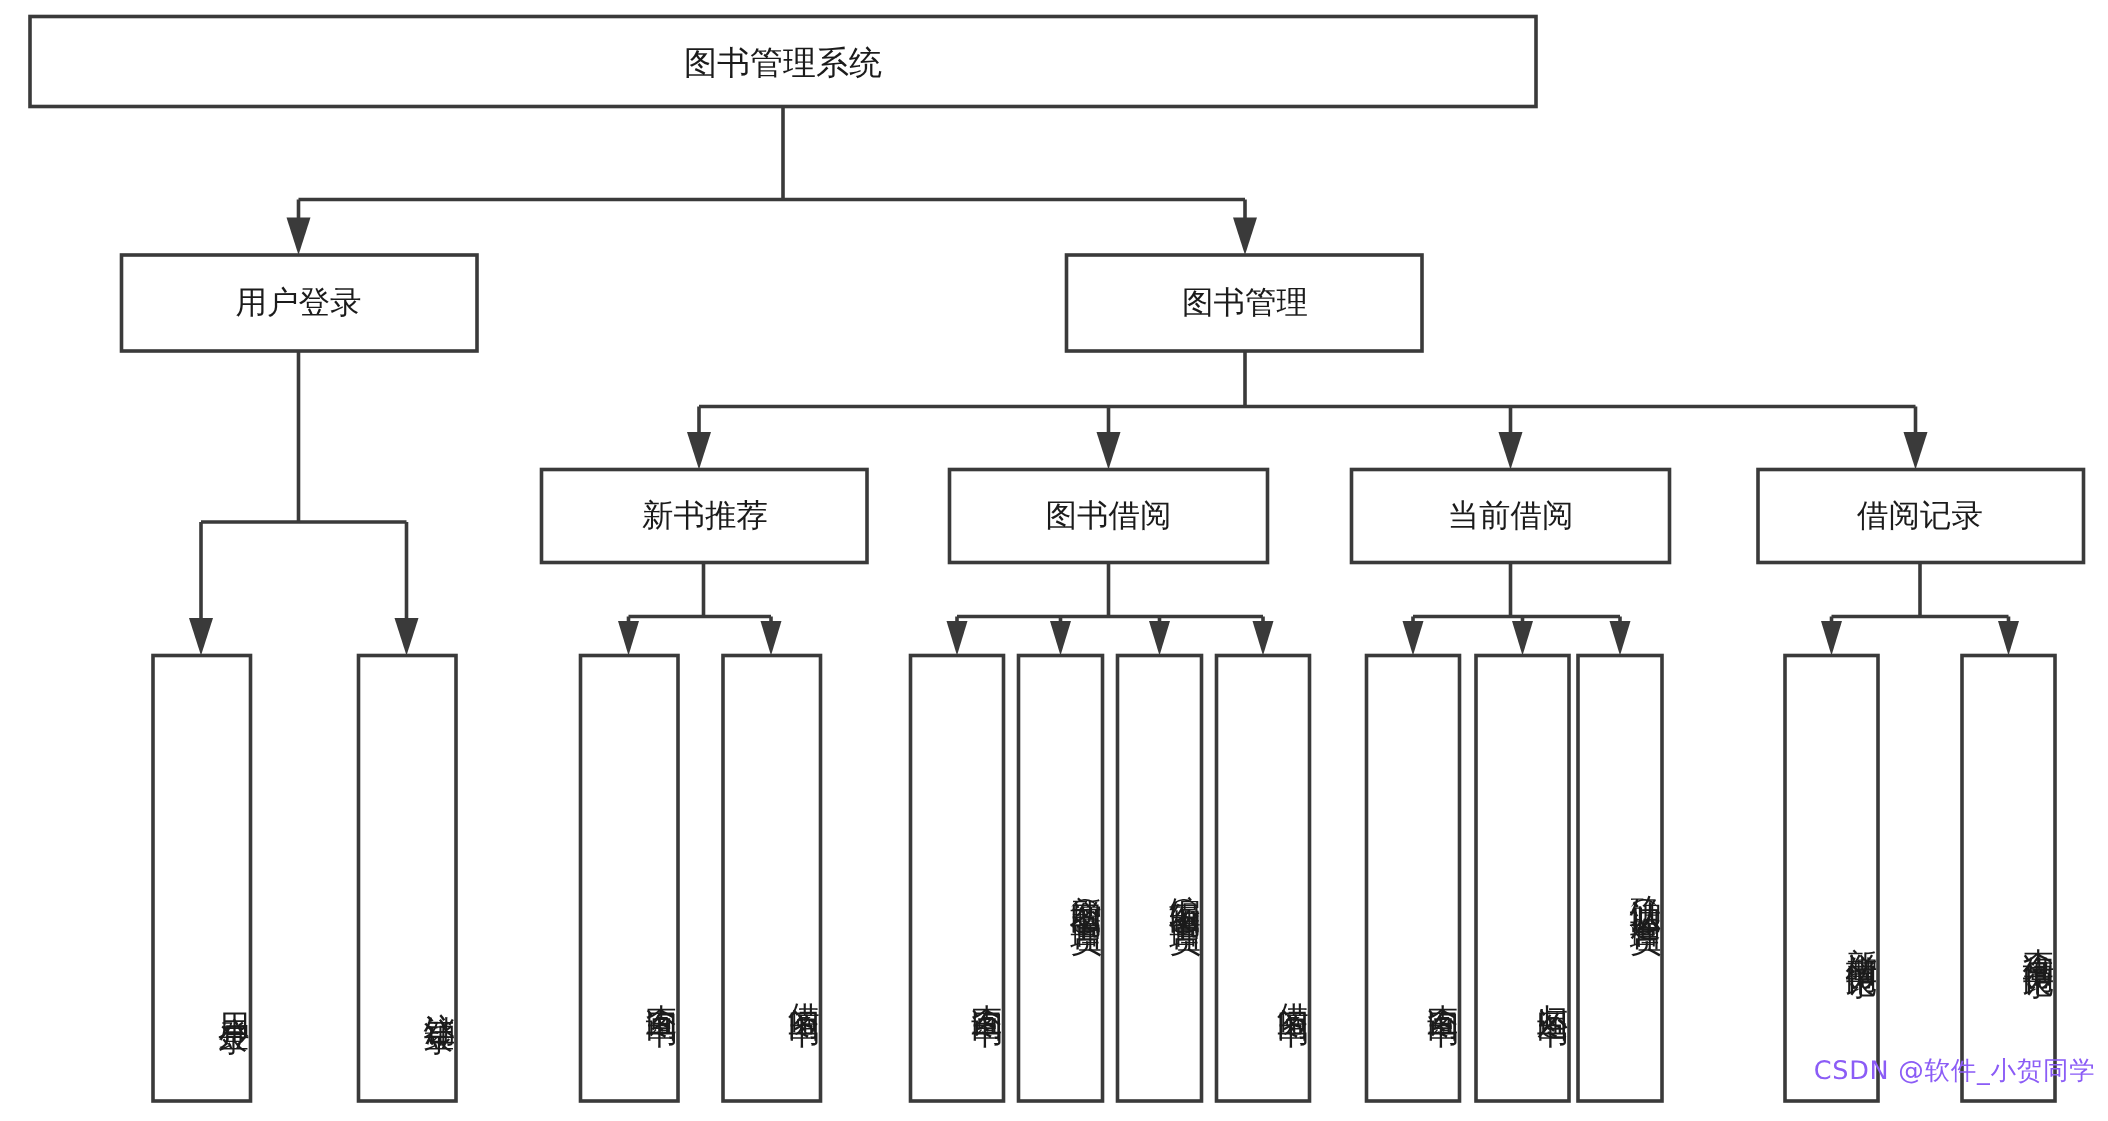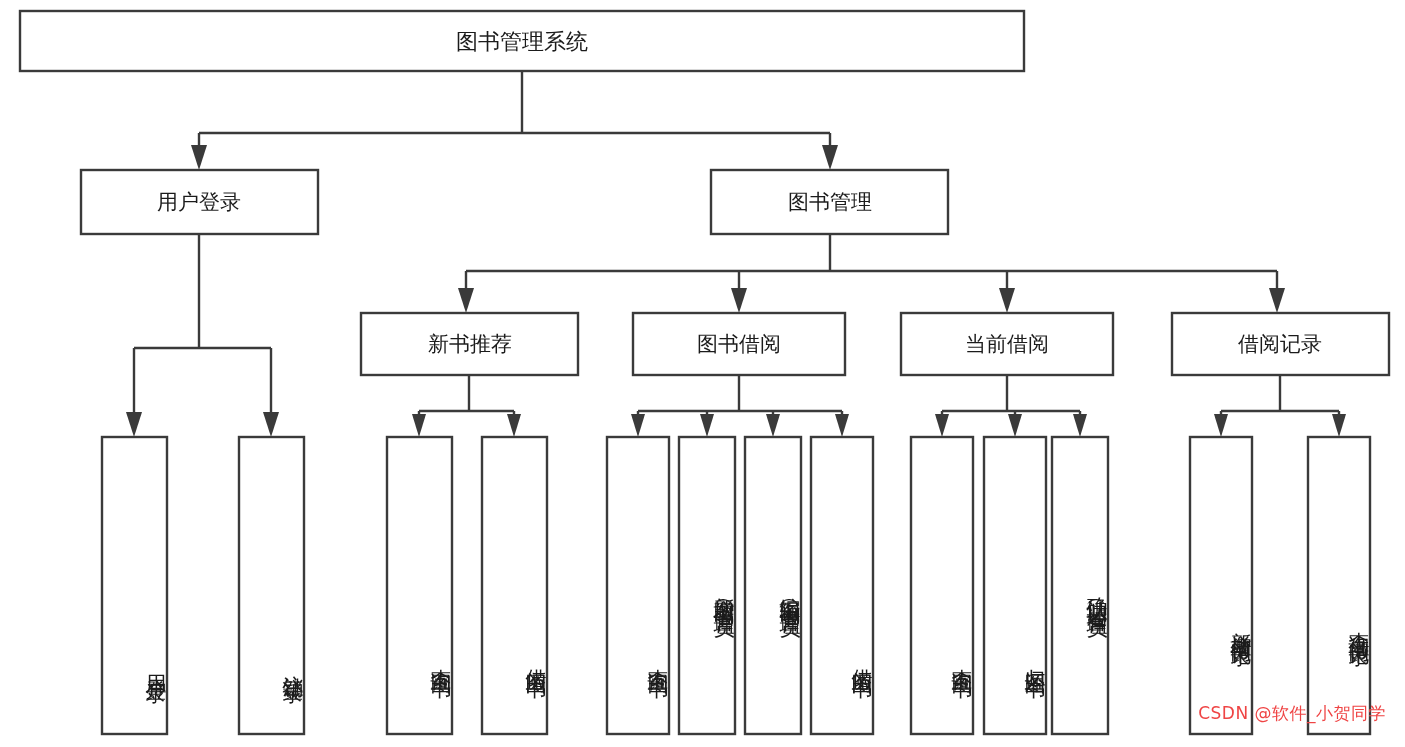--- a/index.html
+++ b/index.html
@@ -63,25 +63,25 @@
     letter-spacing: 3px;
     text-align: center;
     display: flex;
     align-items: flex-start;
     justify-content: center;
     pointer-events: none;
     user-select: none;
   }
   .watermark {
     position: absolute;
-    right: 19px;
+    right: 8px;
     bottom: 6px;
     font-family: "DejaVu Sans", "Liberation Sans", sans-serif;
     font-size: 17px;
-    color: #ef4444;
+    color: #8b5cf6;
     letter-spacing: 0.5px;
     white-space: nowrap;
   }
 </style>
 </head>
 <body>
 
 <div id="diagram-root">
 
   <svg id="flowchart" viewBox="0 0 1405 747">

